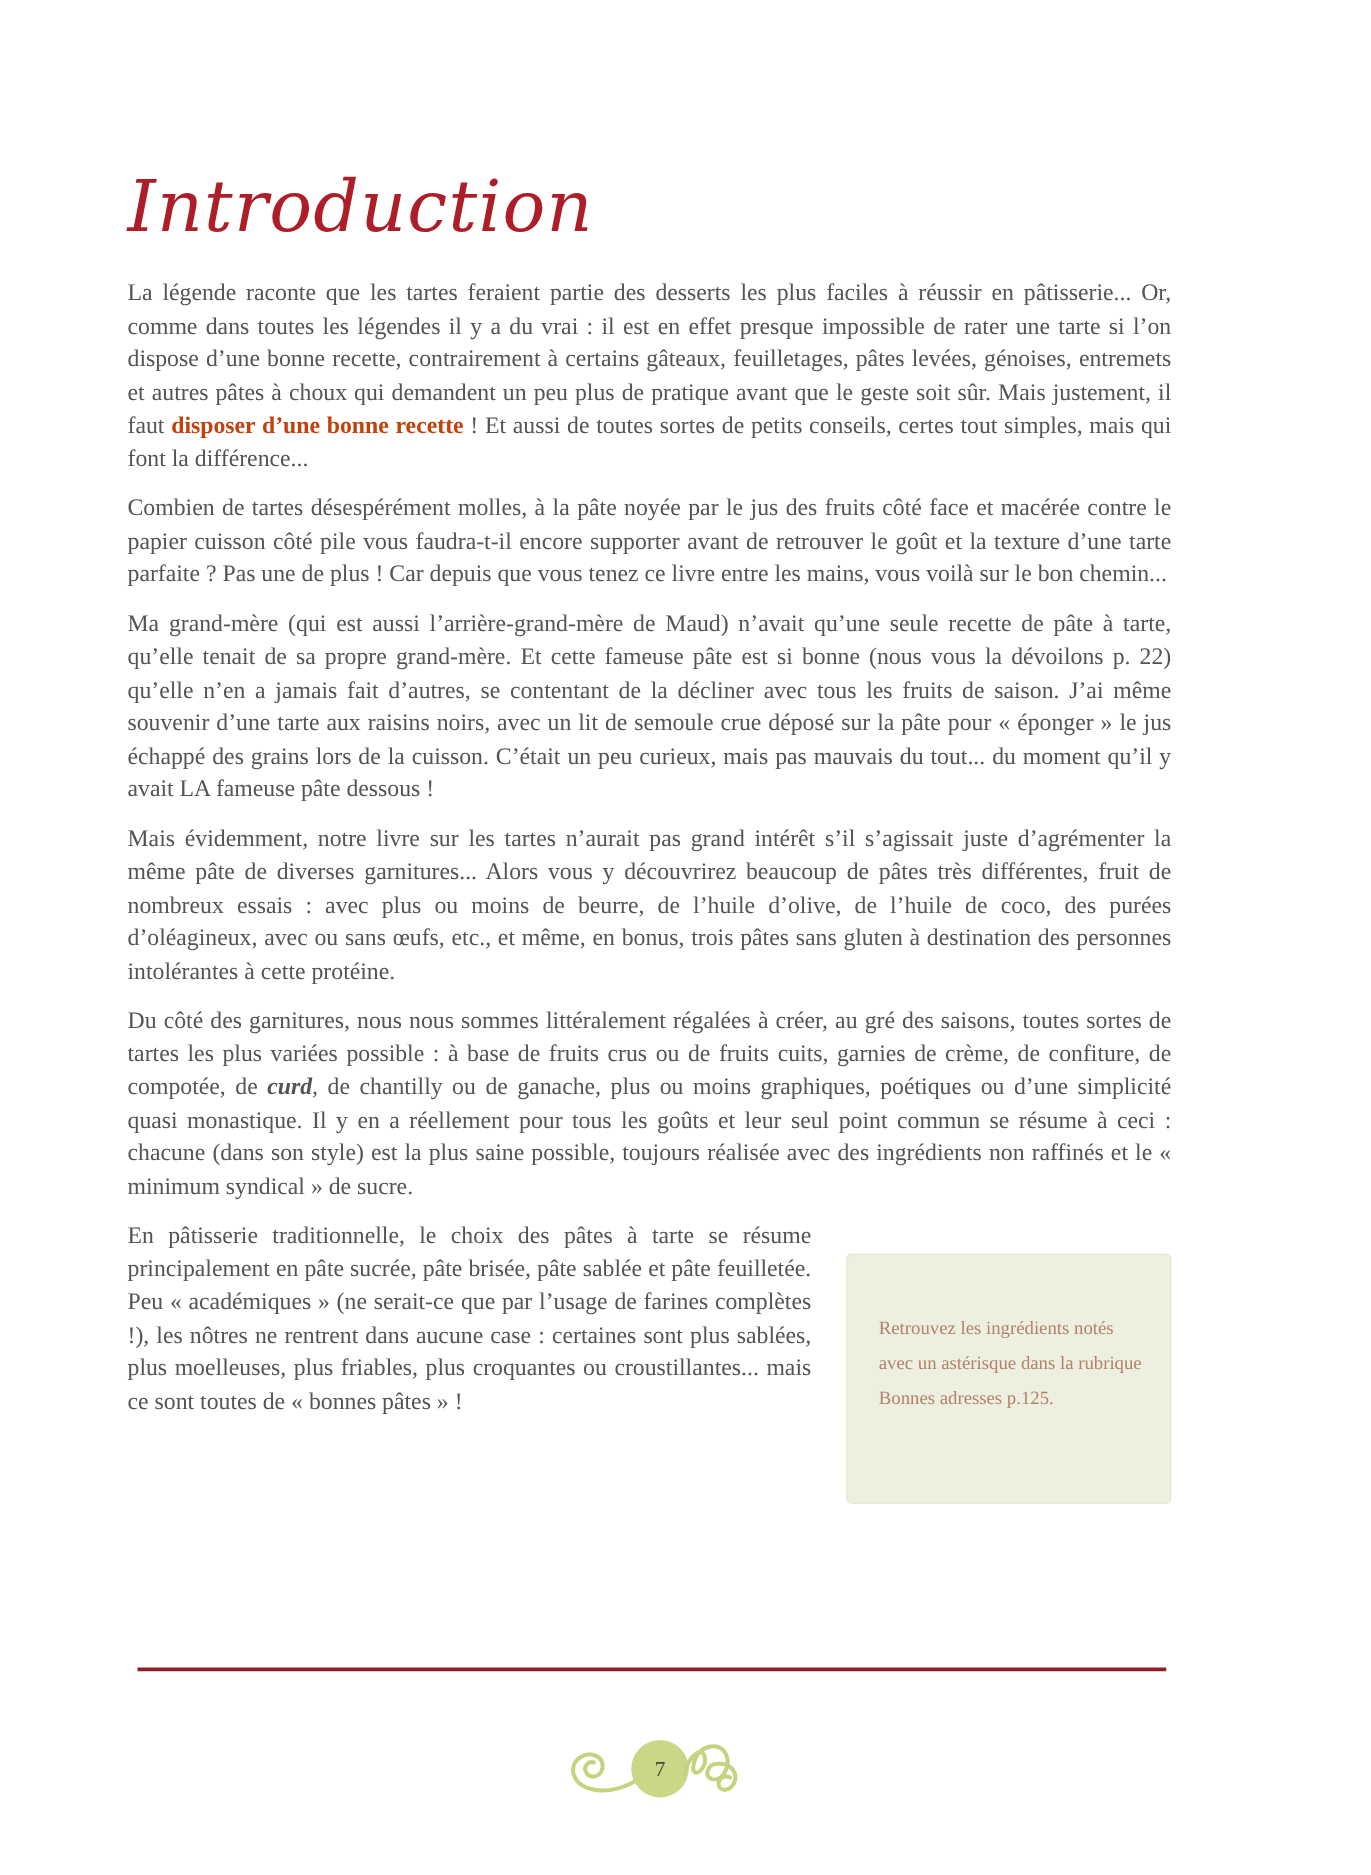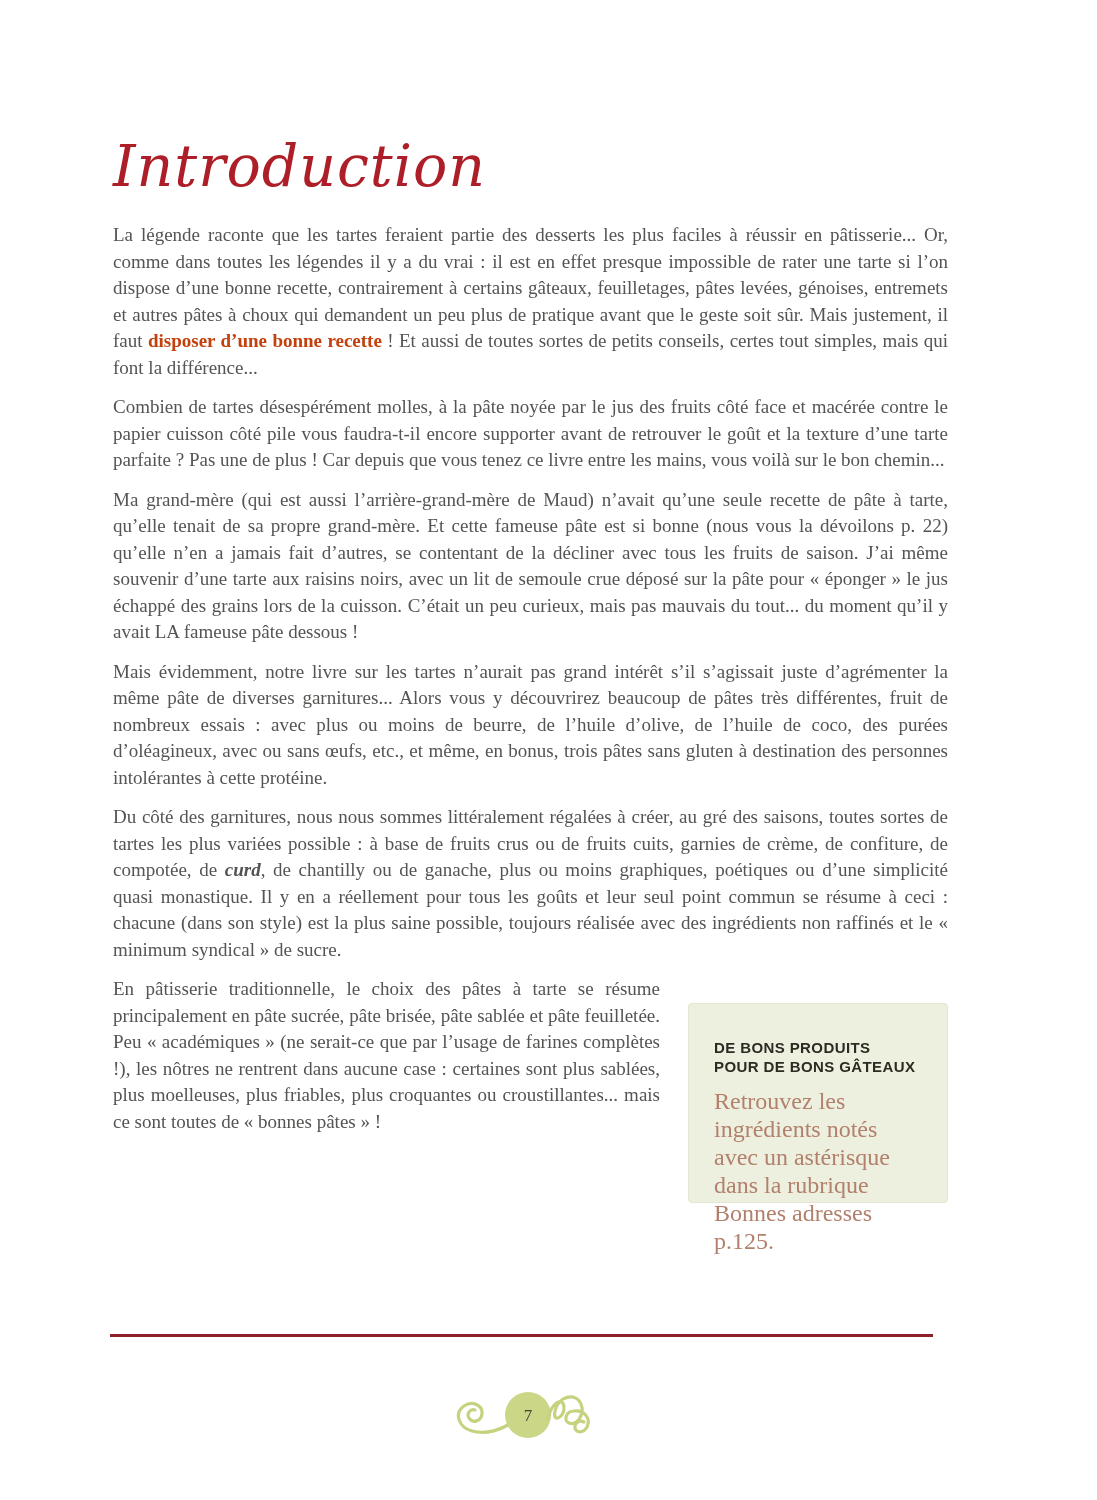--- a/index.html
+++ b/index.html
@@ -4,21 +4,21 @@
 <style>
   html,body{margin:0;padding:0;background:#ffffff;}
   .page{
     position:relative;
     width:1097px;height:1500px;
     background:#ffffff;
     overflow:hidden;
     font-family:"Liberation Serif", serif;
   }
   .content{
-    position:absolute;left:113px;top:130px;width:835px;
+    position:absolute;left:102px;top:130px;width:835px;
   }
   h1.title{
     margin:0 0 20px 0;
     font-family:"DejaVu Serif", serif;
     font-style:italic;
     font-weight:normal;
     font-size:57px;
     line-height:72px;
     color:#ae1e28;
     letter-spacing:1px;
@@ -45,21 +45,21 @@
   .note-heading{
     font-family:"Liberation Sans", sans-serif;
     font-weight:bold;
     font-size:15px;
     line-height:19px;
     letter-spacing:0.4px;
     color:#2d2a23;
   }
   .note-body{
     margin-top:11px;
-    font-size:24px;
+    font-size:15px;
     line-height:28px;
     color:#b2806c;
   }
   .rule{
     position:absolute;
     left:110px;top:1334px;
     width:823px;height:3px;
     background:#8e2127;
   }
   .flourish{
@@ -89,24 +89,20 @@
 
     <h1 class="title">Introduction</h1>
 
     <p class="body-par"><span>La légende raconte que les tartes feraient partie des desserts les plus faciles à réussir en pâtisserie... Or, comme dans toutes les légendes il y a du vrai : il est en effet presque impossible de rater une tarte si l’on dispose d’une bonne recette, contrairement à certains gâteaux, feuilletages, pâtes levées, génoises, entremets et autres pâtes à choux qui demandent un peu plus de pratique avant que le geste soit sûr. Mais justement, il faut </span><span class="b">disposer d’une bonne recette</span><span> ! Et aussi de toutes sortes de petits conseils, certes tout simples, mais qui font la différence...</span></p>
     <p class="body-par"><span>Combien de tartes désespérément molles, à la pâte noyée par le jus des fruits côté face et macérée contre le papier cuisson côté pile vous faudra-t-il encore supporter avant de retrouver le goût et la texture d’une tarte parfaite ? Pas une de plus ! Car depuis que vous tenez ce livre entre les mains, vous voilà sur le bon chemin...</span></p>
     <p class="body-par"><span>Ma grand-mère (qui est aussi l’arrière-grand-mère de Maud) n’avait qu’une seule recette de pâte à tarte, qu’elle tenait de sa propre grand-mère. Et cette fameuse pâte est si bonne (nous vous la dévoilons p. 22) qu’elle n’en a jamais fait d’autres, se contentant de la décliner avec tous les fruits de saison. J’ai même souvenir d’une tarte aux raisins noirs, avec un lit de semoule crue déposé sur la pâte pour « éponger » le jus échappé des grains lors de la cuisson. C’était un peu curieux, mais pas mauvais du tout... du moment qu’il y avait LA fameuse pâte dessous !</span></p>
     <p class="body-par"><span>Mais évidemment, notre livre sur les tartes n’aurait pas grand intérêt s’il s’agissait juste d’agrémenter la même pâte de diverses garnitures... Alors vous y découvrirez beaucoup de pâtes très différentes, fruit de nombreux essais : avec plus ou moins de beurre, de l’huile d’olive, de l’huile de coco, des purées d’oléagineux, avec ou sans œufs, etc., et même, en bonus, trois pâtes sans gluten à destination des personnes intolérantes à cette protéine.</span></p>
     <p class="body-par"><span>Du côté des garnitures, nous nous sommes littéralement régalées à créer, au gré des saisons, toutes sortes de tartes les plus variées possible : à base de fruits crus ou de fruits cuits, garnies de crème, de confiture, de compotée, de </span><span class="i">curd</span><span>, de chantilly ou de ganache, plus ou moins graphiques, poétiques ou d’une simplicité quasi monastique. Il y en a réellement pour tous les goûts et leur seul point commun se résume à ceci : chacune (dans son style) est la plus saine possible, toujours réalisée avec des ingrédients non raffinés et le « minimum syndical » de sucre.</span></p>
 
     <aside class="note">
-      <div class="note-heading">
-        <div>DE BONS PRODUITS</div>
-        <div>POUR DE BONS GÂTEAUX</div>
-      </div>
       <div class="note-body">Retrouvez les ingrédients notés avec un astérisque dans la rubrique Bonnes adresses p.125.</div>
     </aside>
 
     <p class="body-par"><span>En pâtisserie traditionnelle, le choix des pâtes à tarte se résume principalement en pâte sucrée, pâte brisée, pâte sablée et pâte feuilletée. Peu « académiques » (ne serait-ce que par l’usage de farines complètes !), les nôtres ne rentrent dans aucune case : certaines sont plus sablées, plus moelleuses, plus friables, plus croquantes ou croustillantes... mais ce sont toutes de « bonnes pâtes » !</span></p>
   </div>
 
   <div class="rule"></div>
 
   <div class="flourish">
     <svg width="190" height="70" viewBox="0 0 190 70">

